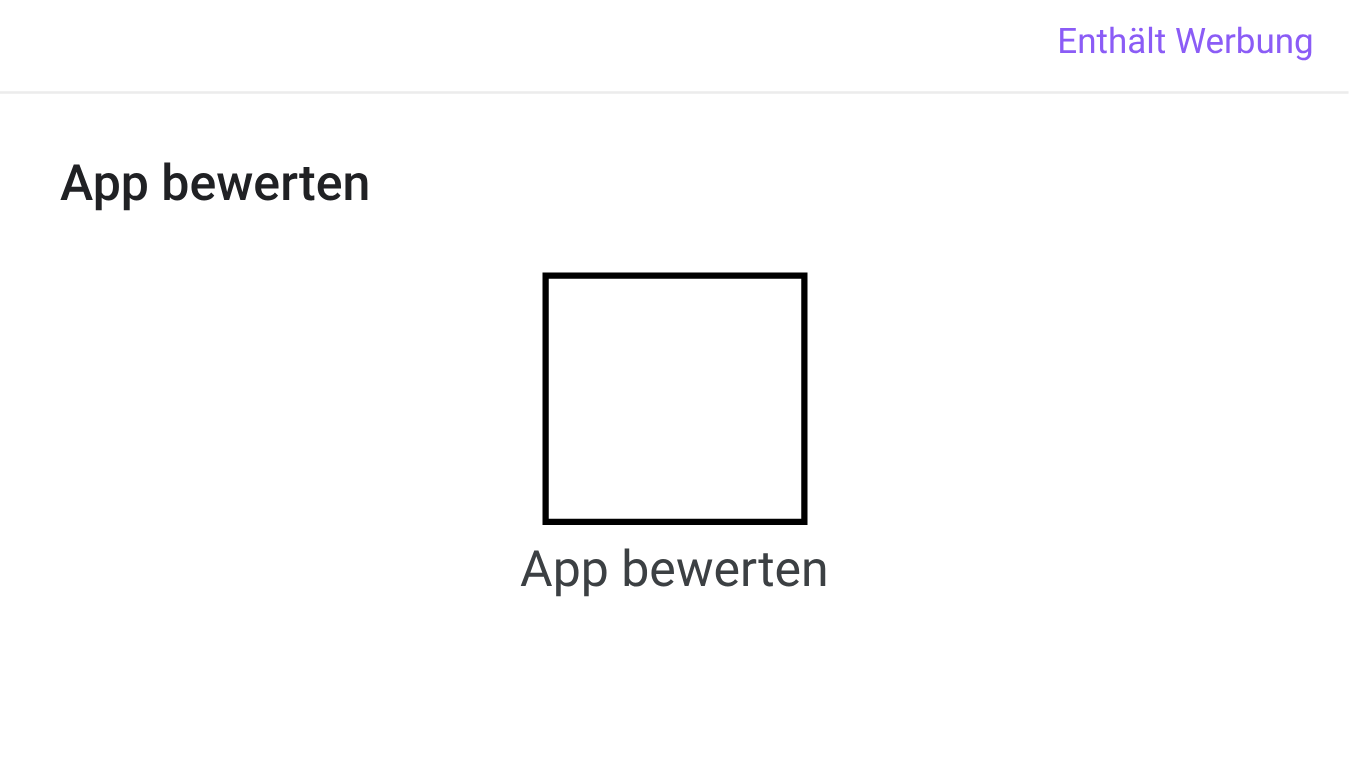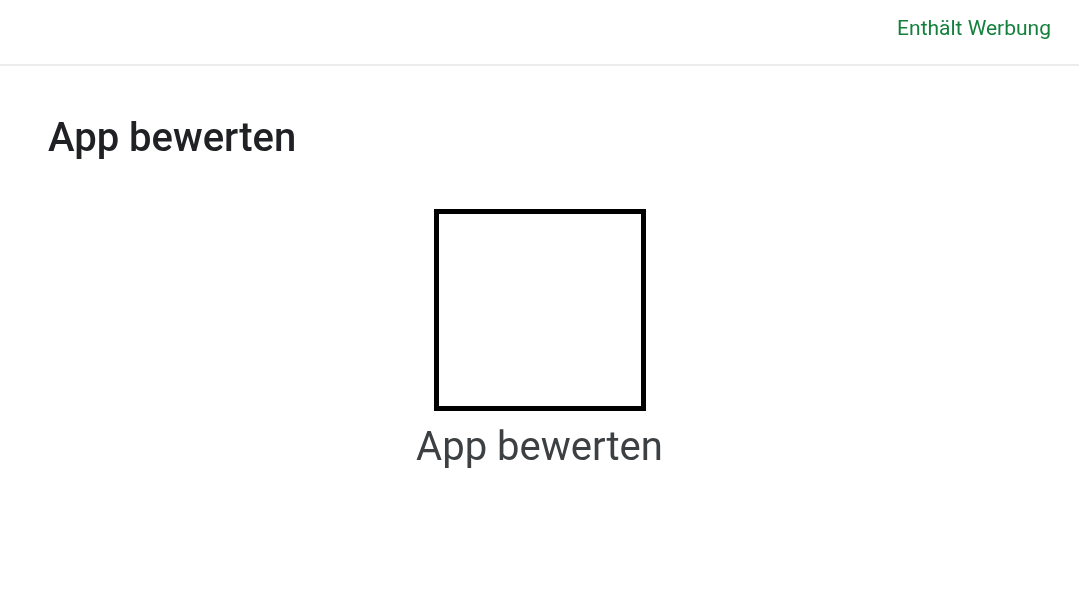--- a/index.html
+++ b/index.html
@@ -14,22 +14,22 @@
       height: 607px;
       overflow: hidden;
     }
     .top-bar {
       width: 100%;
       padding: 16px 28px 24px 28px;
       text-align: right;
       border-bottom: 2px solid #ececec;
     }
     .ads-label {
-      font-size: 21px;
-      color: #15803d;
+      font-size: 28px;
+      color: #8b5cf6;
       font-weight: 400;
     }
     .content {
       padding: 48px 48px 0 48px;
     }
     .section-title {
       font-size: 40px;
       font-weight: 500;
       color: #202124;
       margin-bottom: 48px;

